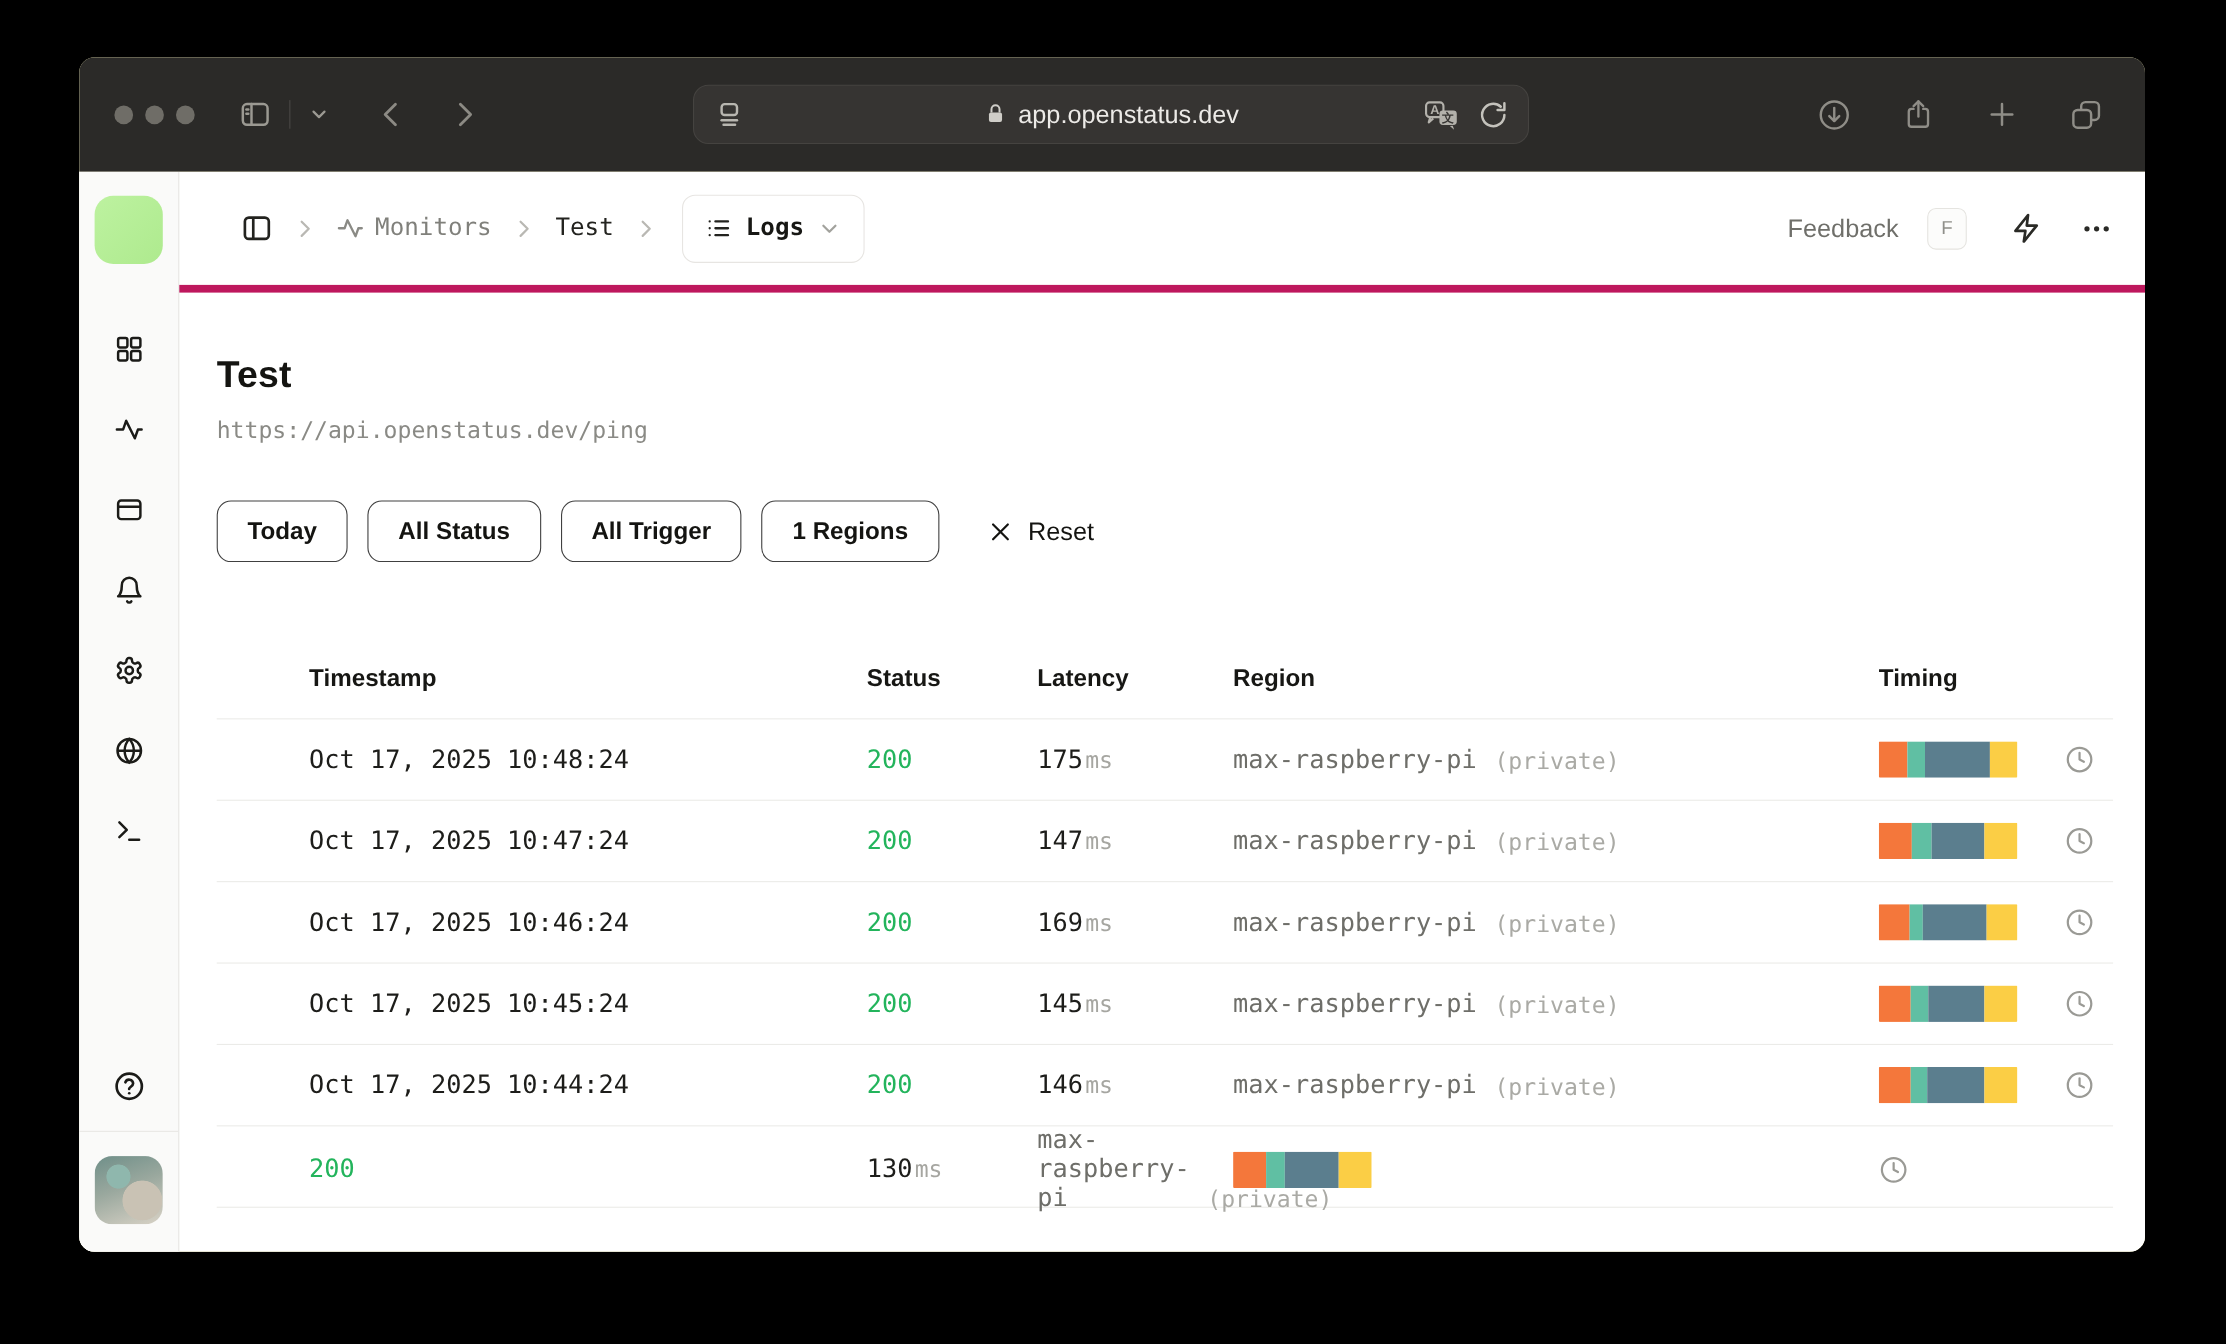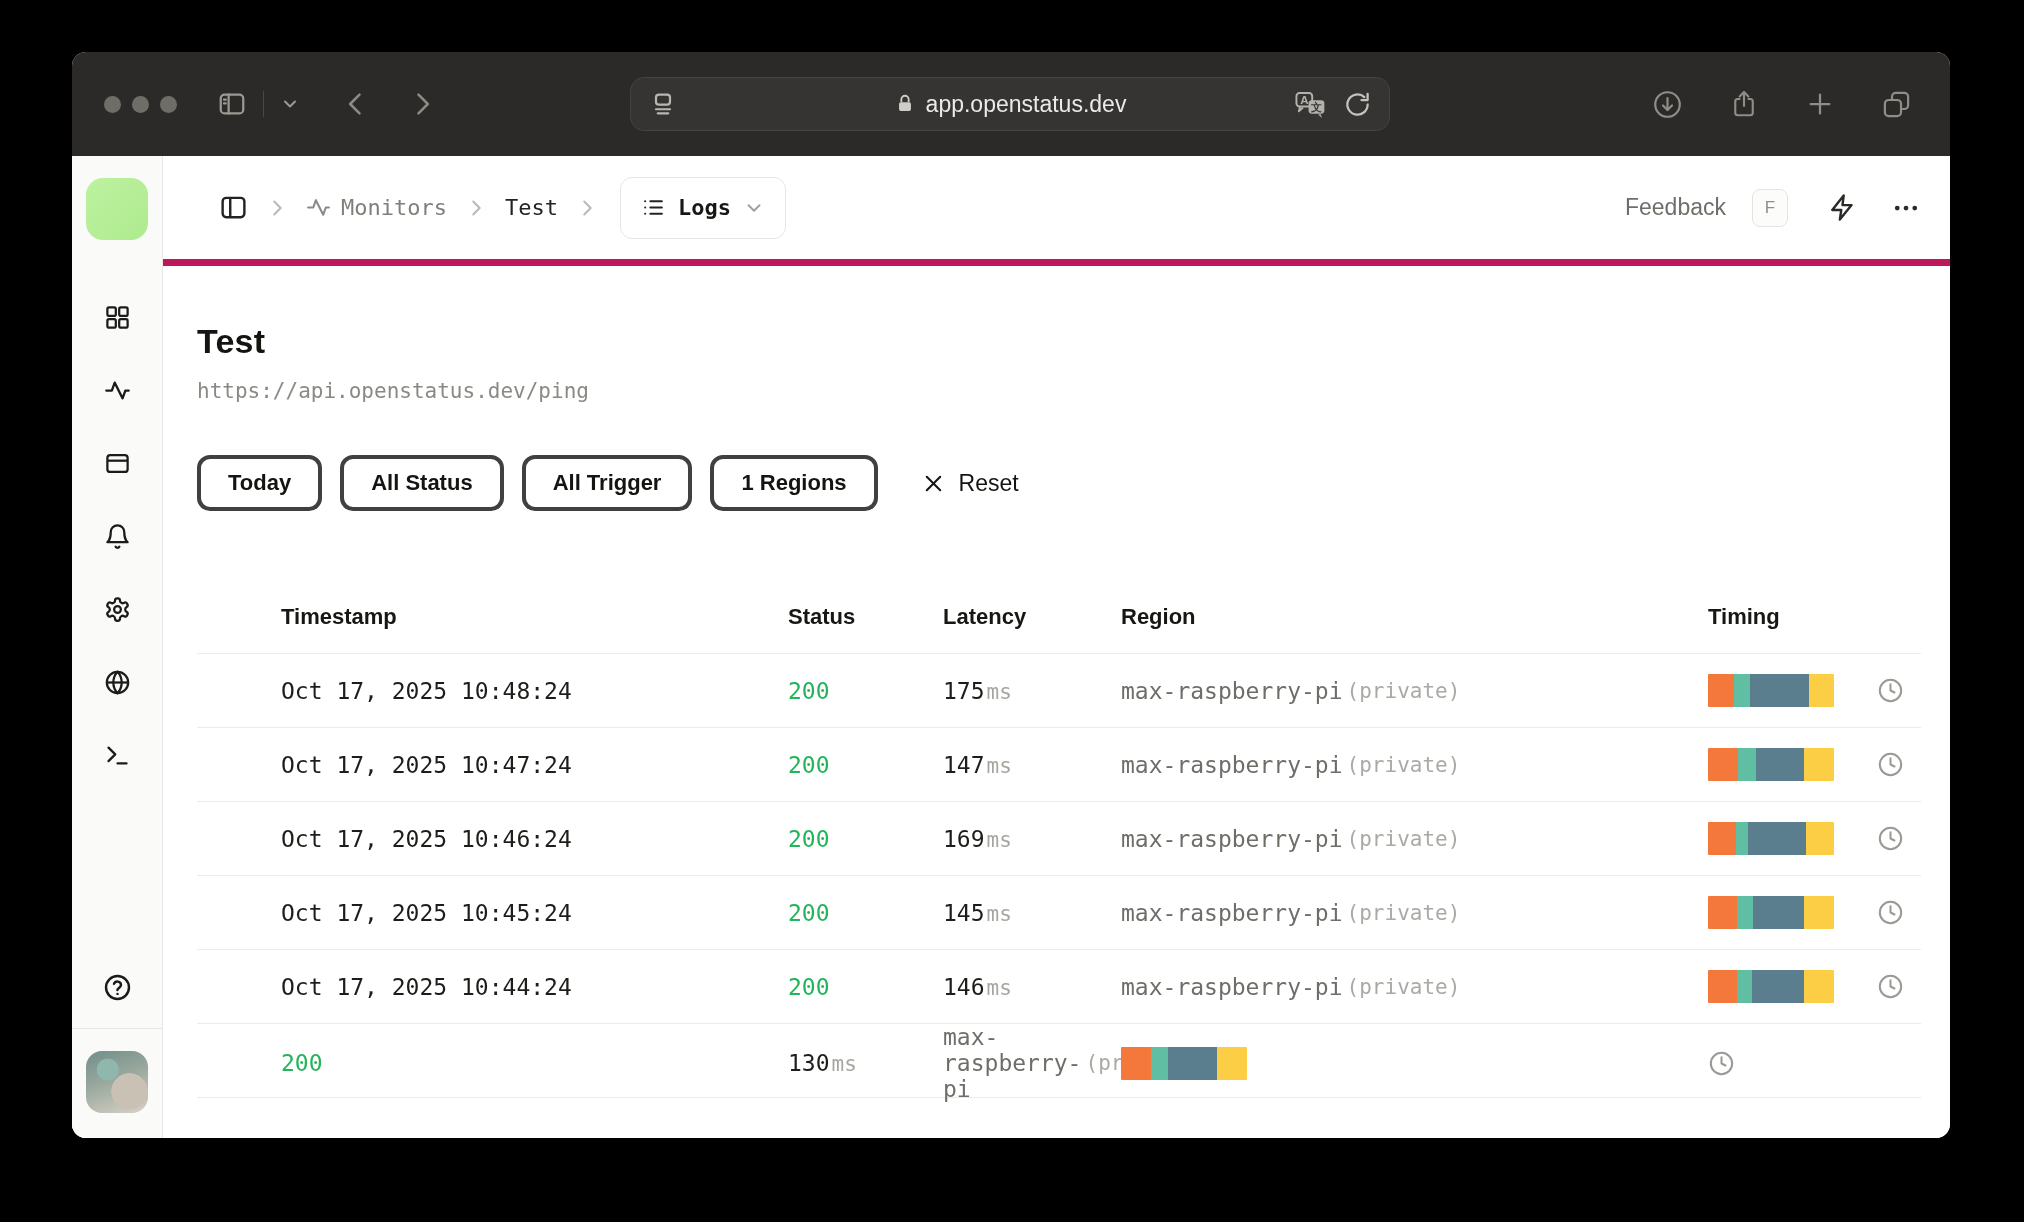--- a/index.html
+++ b/index.html
@@ -54,37 +54,37 @@
   .appbar-right { margin-left:auto; display:flex; align-items:center; gap:26px; }
   .feedback { font-size:23px; color:#6f6f6a; }
   .kbd { width:36px; height:38px; border:1px solid #e5e4e0; border-radius:8px; background:#fcfcfb;
          display:flex; align-items:center; justify-content:center; font-size:17px; color:#8f8f8a; }
 
   .main { padding:0 30px 0 34px; }
   .page-title { margin-top:56px; font-size:34px; font-weight:700; color:#141411; letter-spacing:.2px; }
   .endpoint { margin-top:18px; font-size:21px; color:#8a8a85; }
 
   .filters { margin-top:52px; display:flex; align-items:center; gap:18px; }
-  .fbtn { height:56px; padding:0 27px; background:#fff; border:4px solid #404040;
+  .fbtn { height:56px; padding:0 27px; background:#fff; border:1px solid #404040;
           border-radius:13px; font-size:22px; font-weight:600; color:#141411;
           display:flex; align-items:center; }
   .reset { display:flex; align-items:center; gap:14px; margin-left:26px;
            font-size:23px; font-weight:500; color:#141411; }
 
   
   .logtable { margin-top:70px; width:1724px; }
   .trow { display:grid; grid-template-columns:84px 507px 155px 178px 587px 169px 44px;
           align-items:center; height:74px; border-bottom:1px solid #ebebe8; }
   .thead { height:73px; font-size:22px; font-weight:600; color:#171714; }
   .dot { width:14px; height:19px; border-radius:5px; margin-left:17px; }
   .ts { font-size:23px; color:#1d1d1a; }
   .status { font-size:23px; font-weight:500; }
   .lat { font-size:23px; color:#1d1d1a; display:flex; align-items:baseline; gap:2px; }
   .lat .unit { font-size:21px; color:#a6a6a1; }
-  .region { font-size:23px; color:#6e6e69; display:flex; align-items:center; gap:4px; }
+  .region { font-size:23px; color:#6e6e69; display:flex; align-items:flex-end; gap:16px; }
   .region .note { font-size:21px; color:#aaaaa5; }
   .bar { width:126px; height:33px; display:flex; overflow:hidden; border-radius:1px; }
   .bar .seg { height:100%; }
   .clock { color:#9a9a95; display:flex; }
 </style>
 </head>
 <body>
 
 <div class="window">
 

